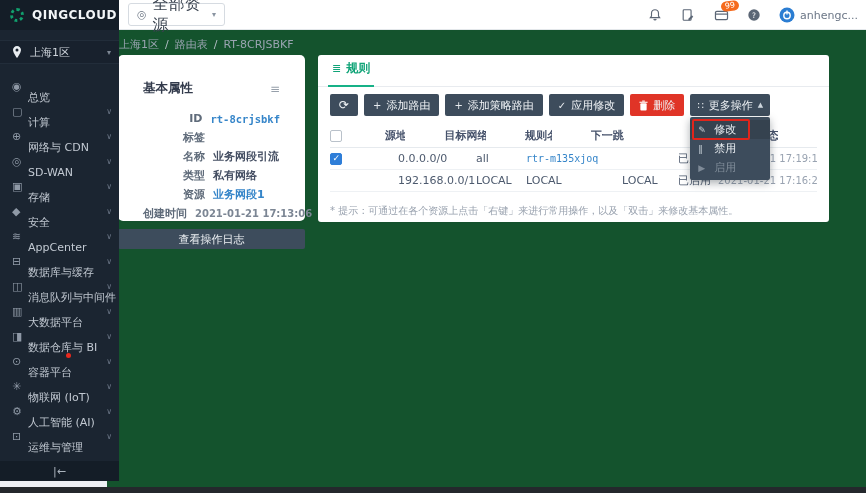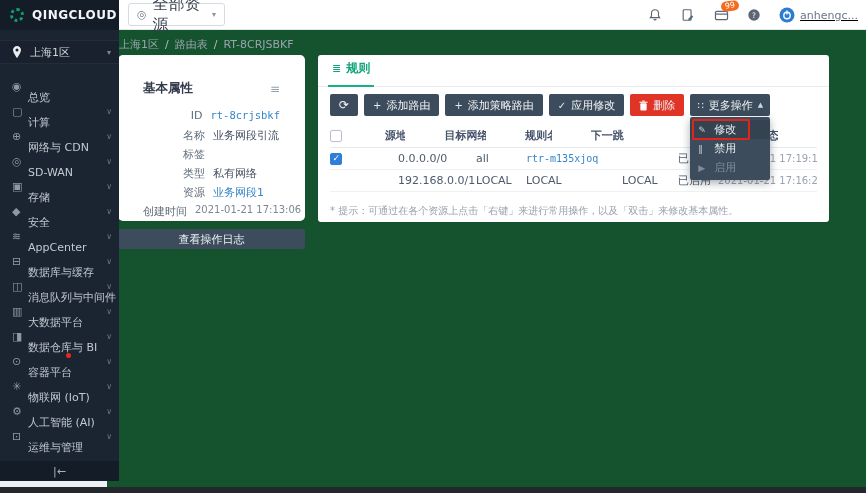--- a/index.html
+++ b/index.html
@@ -30,37 +30,37 @@
   
   .topbar { position:absolute; left:119px; top:0; width:747px; height:30px; background:#ffffff; border-bottom:1px solid #e3e7ea; z-index:10; display:flex; align-items:center; }
   .resource-filter { position:absolute; left:9px; top:3px; width:97px; height:23px; background:#fff; border:1px solid #d6dbe1; border-radius:3px; display:flex; align-items:center; padding:0 8px; gap:6px; cursor:pointer; }
   .rf-icon { color:#6c7684; font-size:11px; }
   .rf-label { color:#39424f; font-size:16px; flex:1; }
   .rf-caret { color:#8a94a1; font-size:8px; }
   .top-icons { position:absolute; right:8px; top:0; height:30px; display:flex; align-items:center; gap:17px; }
   .ticon { position:relative; width:16px; height:16px; display:flex; align-items:center; justify-content:center; cursor:pointer; }
   .ticon svg { display:block; }
   .badge { position:absolute; top:-6px; left:8px; background:#f56a1d; color:#fff; font-size:8px; line-height:10px; padding:0 4px; border-radius:6px; transform:rotate(-8deg); }
-  .user-chip { display:flex; align-items:center; gap:5px; cursor:pointer;text-decoration:underline; }
+  .user-chip { display:flex; align-items:center; gap:5px; cursor:pointer; }
   .user-name { color:#6b7686; font-size:11px; }
 
   
   .content { position:absolute; left:107px; top:30px; width:852px; height:457px; background:#14532d; }
   .breadcrumb { position:absolute; left:12px; top:7px; font-size:11px; color:#9aa4b1; }
   .crumb { cursor:pointer; }
   .crumb.current { cursor:default; }
   .crumb-sep { margin:0 6px; color:#b7bfc9; }
 
   
   .props-card { position:absolute; left:11px; top:25px; width:187px; height:166px; background:#fff; border-radius:5px; box-shadow:0 1px 2px rgba(30,40,60,.06); padding:25px; }
   .props-title-row { display:flex; align-items:center; justify-content:space-between; }
   .props-title { font-size:12.5px; font-weight:bold; color:#323a4b; }
   .props-menu { color:#97a0ab; font-size:12px; cursor:pointer; }
   .props-fields { margin-top:12px; }
-  .pfield { display:flex; height:19px; font-size:11px; }
+  .pfield { display:flex; align-items:center; height:19px; font-size:11px;font-weight:bold; }
   .pf-label { width:62px; text-align:right; color:#5f6b7a; margin-right:8px; white-space:nowrap; }
   .pf-value { color:#454f63; white-space:nowrap; }
   .pf-value.link { color:#3585c9; cursor:pointer; }
   .pf-value.mono { font-family:"DejaVu Sans Mono","Liberation Mono",monospace; font-size:10.5px; }
   .pf-value.time { color:#7c8694; font-size:10px; }
   .log-button { position:absolute; left:11px; top:199px; width:187px; height:20px; background:#3d4c5c; color:#eef1f4; font-size:11px; display:flex; align-items:center; justify-content:center; border-radius:2px; cursor:pointer; }
 
   
   .rules-card { position:absolute; left:211px; top:25px; width:511px; height:167px; background:#fff; border-radius:3px; box-shadow:0 1px 2px rgba(30,40,60,.06); }
   .tab-row { height:32px; border-bottom:1px solid #e8ebef; display:flex; align-items:flex-end; padding-left:12px; }
@@ -269,26 +269,26 @@
       <div class="props-title-row">
         <span class="props-title">基本属性</span>
         <span class="props-menu">≡</span>
       </div>
       <div class="props-fields">
         <div class="pfield">
           <span class="pf-label">ID</span>
           <span class="pf-value link mono">rt-8crjsbkf</span>
         </div>
         <div class="pfield">
+          <span class="pf-label">标签</span>
+          <span class="pf-value"></span>
+        </div>
+        <div class="pfield">
           <span class="pf-label">名称</span>
           <span class="pf-value">业务网段引流</span>
-        </div>
-        <div class="pfield">
-          <span class="pf-label">标签</span>
-          <span class="pf-value"></span>
         </div>
         <div class="pfield">
           <span class="pf-label">类型</span>
           <span class="pf-value">私有网络</span>
         </div>
         <div class="pfield">
           <span class="pf-label">资源</span>
           <span class="pf-value link">业务网段1</span>
         </div>
         <div class="pfield">

